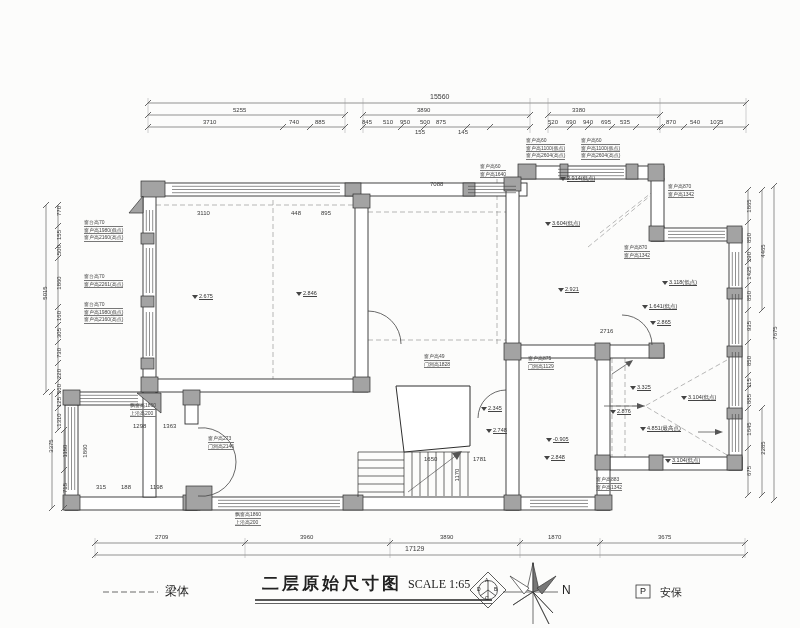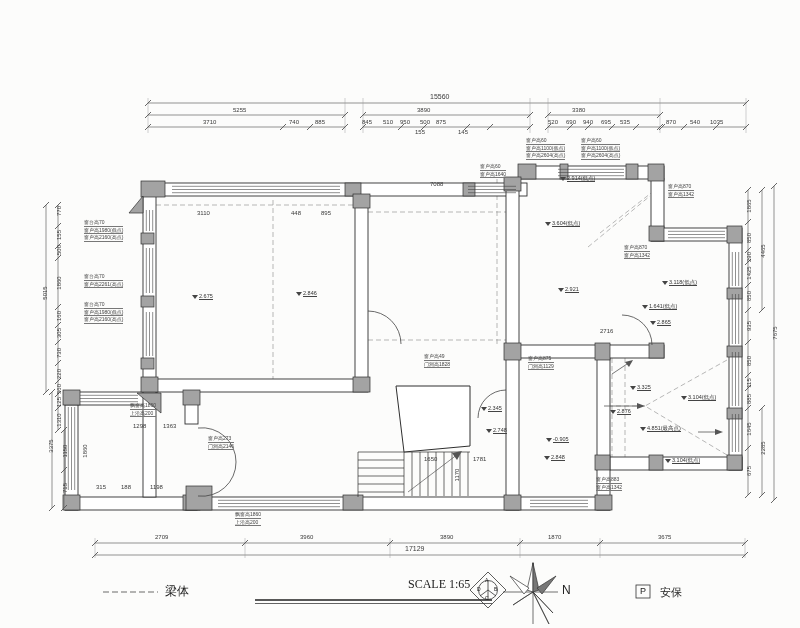--- a/index.html
+++ b/index.html
@@ -392,20 +392,21 @@
 <div class="ann" style="left:596px;top:477px">
   <span>窗户高883</span>
       <span>窗户高1342</span>
 </div>
 <div class="ann" style="left:424px;top:354px">
   <span>窗户高49</span>
       <span>门洞高1828</span>
 </div>
 
 <span class="legend-beam">梁体</span>
+<span class="ttl">二层原始尺寸图</span>
 <span class="scale">SCALE 1:65</span>
 <span class="north">N</span>
 <span class="logo-letter" style="left:485px;top:578px">A</span>
 <span class="logo-letter" style="left:477px;top:587px">D</span>
 <span class="logo-letter" style="left:494px;top:587px">B</span>
 <span class="logo-letter" style="left:485px;top:596px">C</span>
 <span class="sec-p">P</span>
 <span class="sec-lbl">安保</span>
 
 </div>

